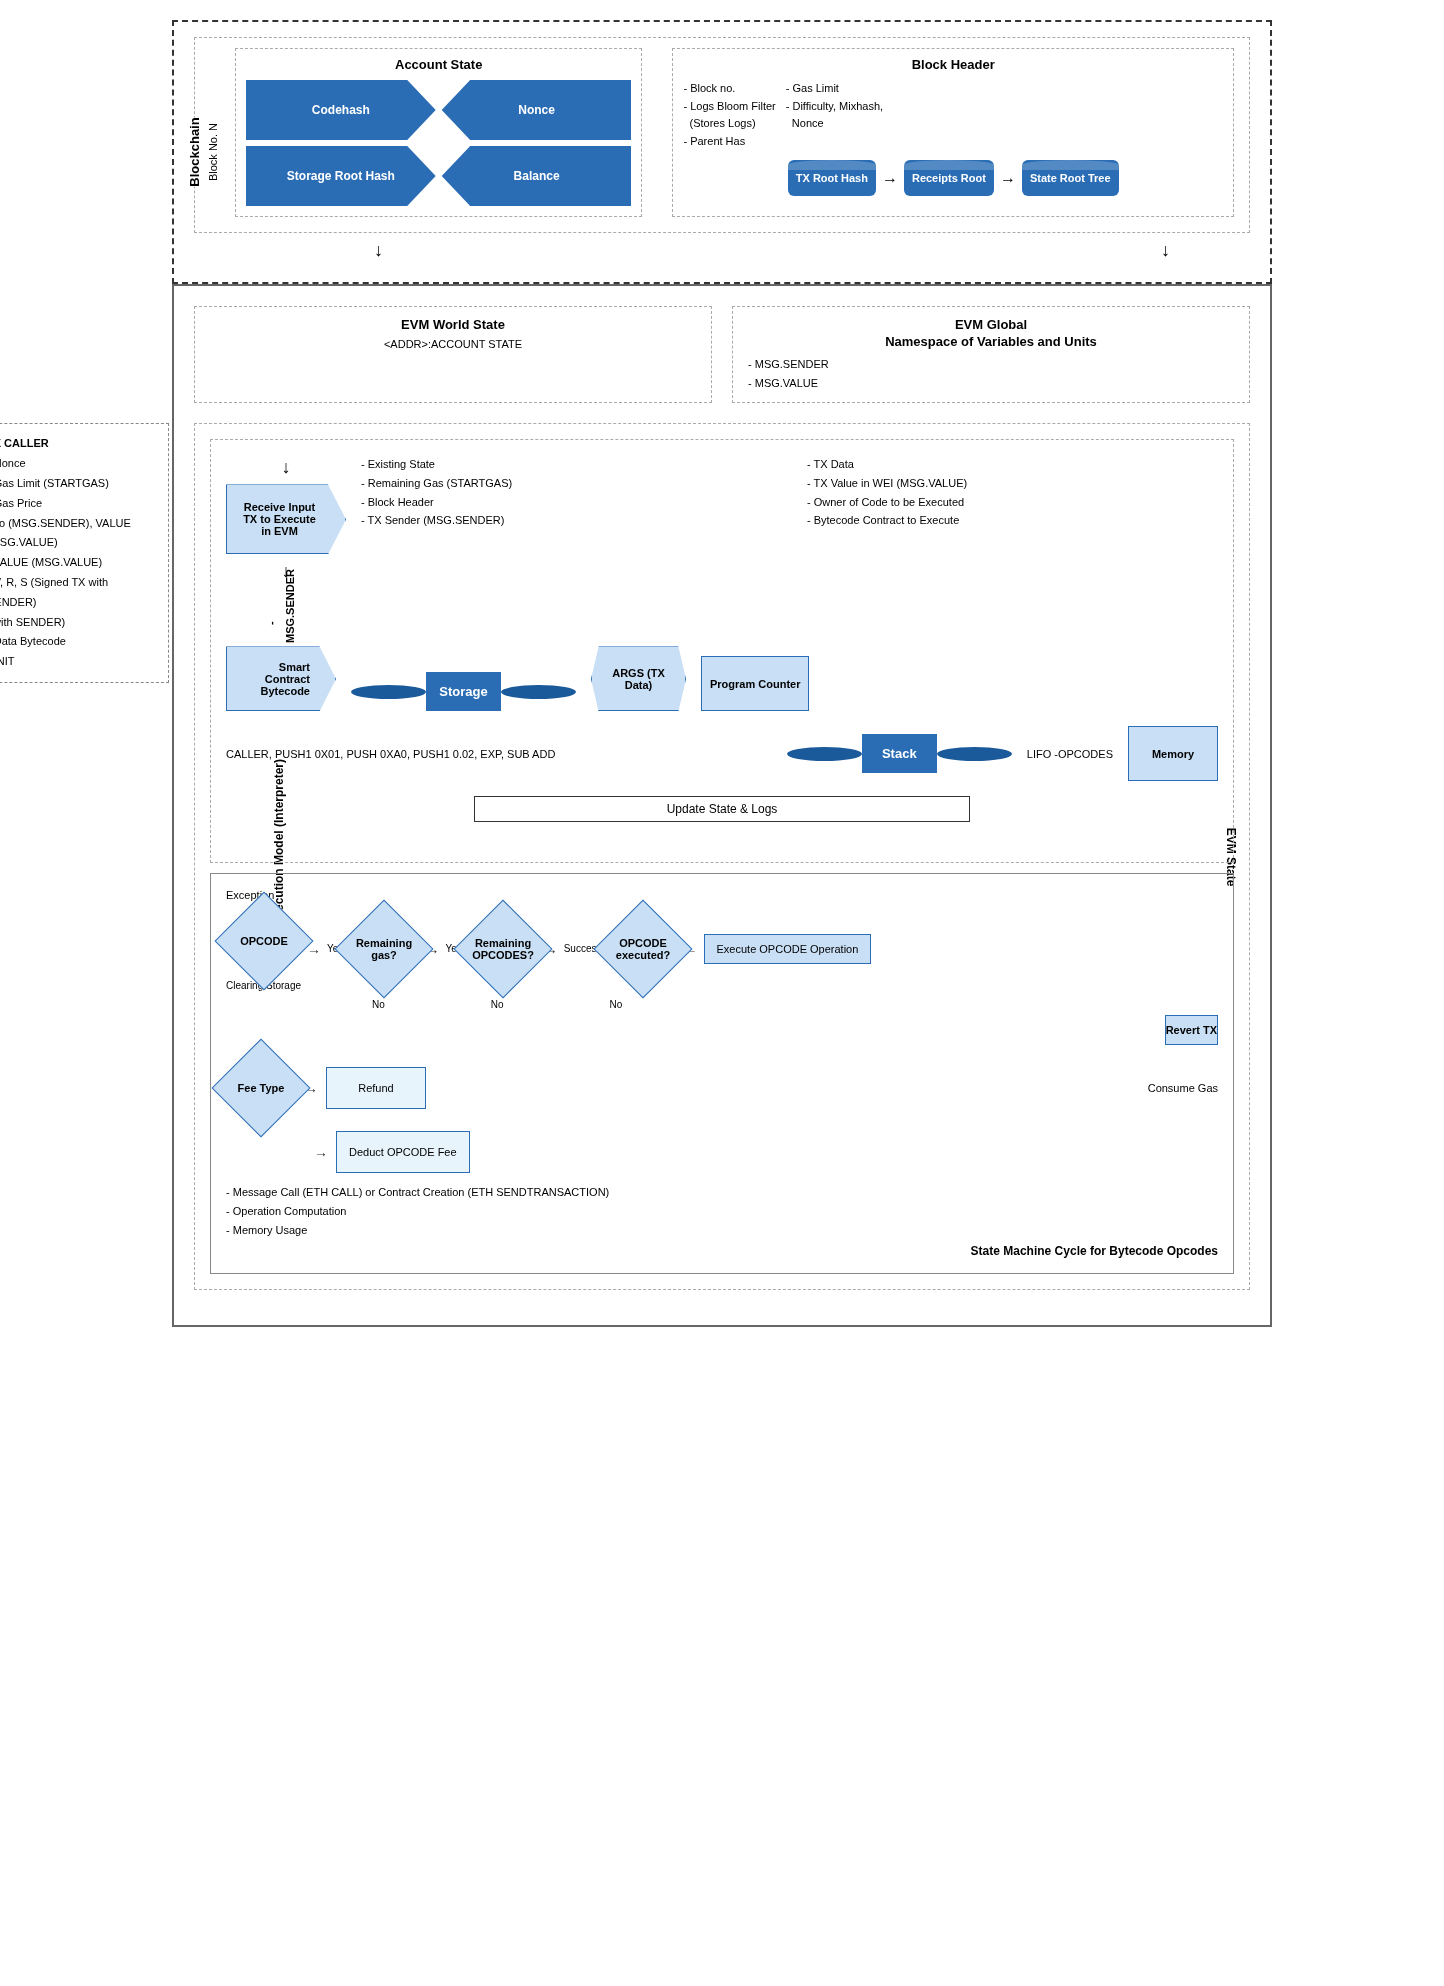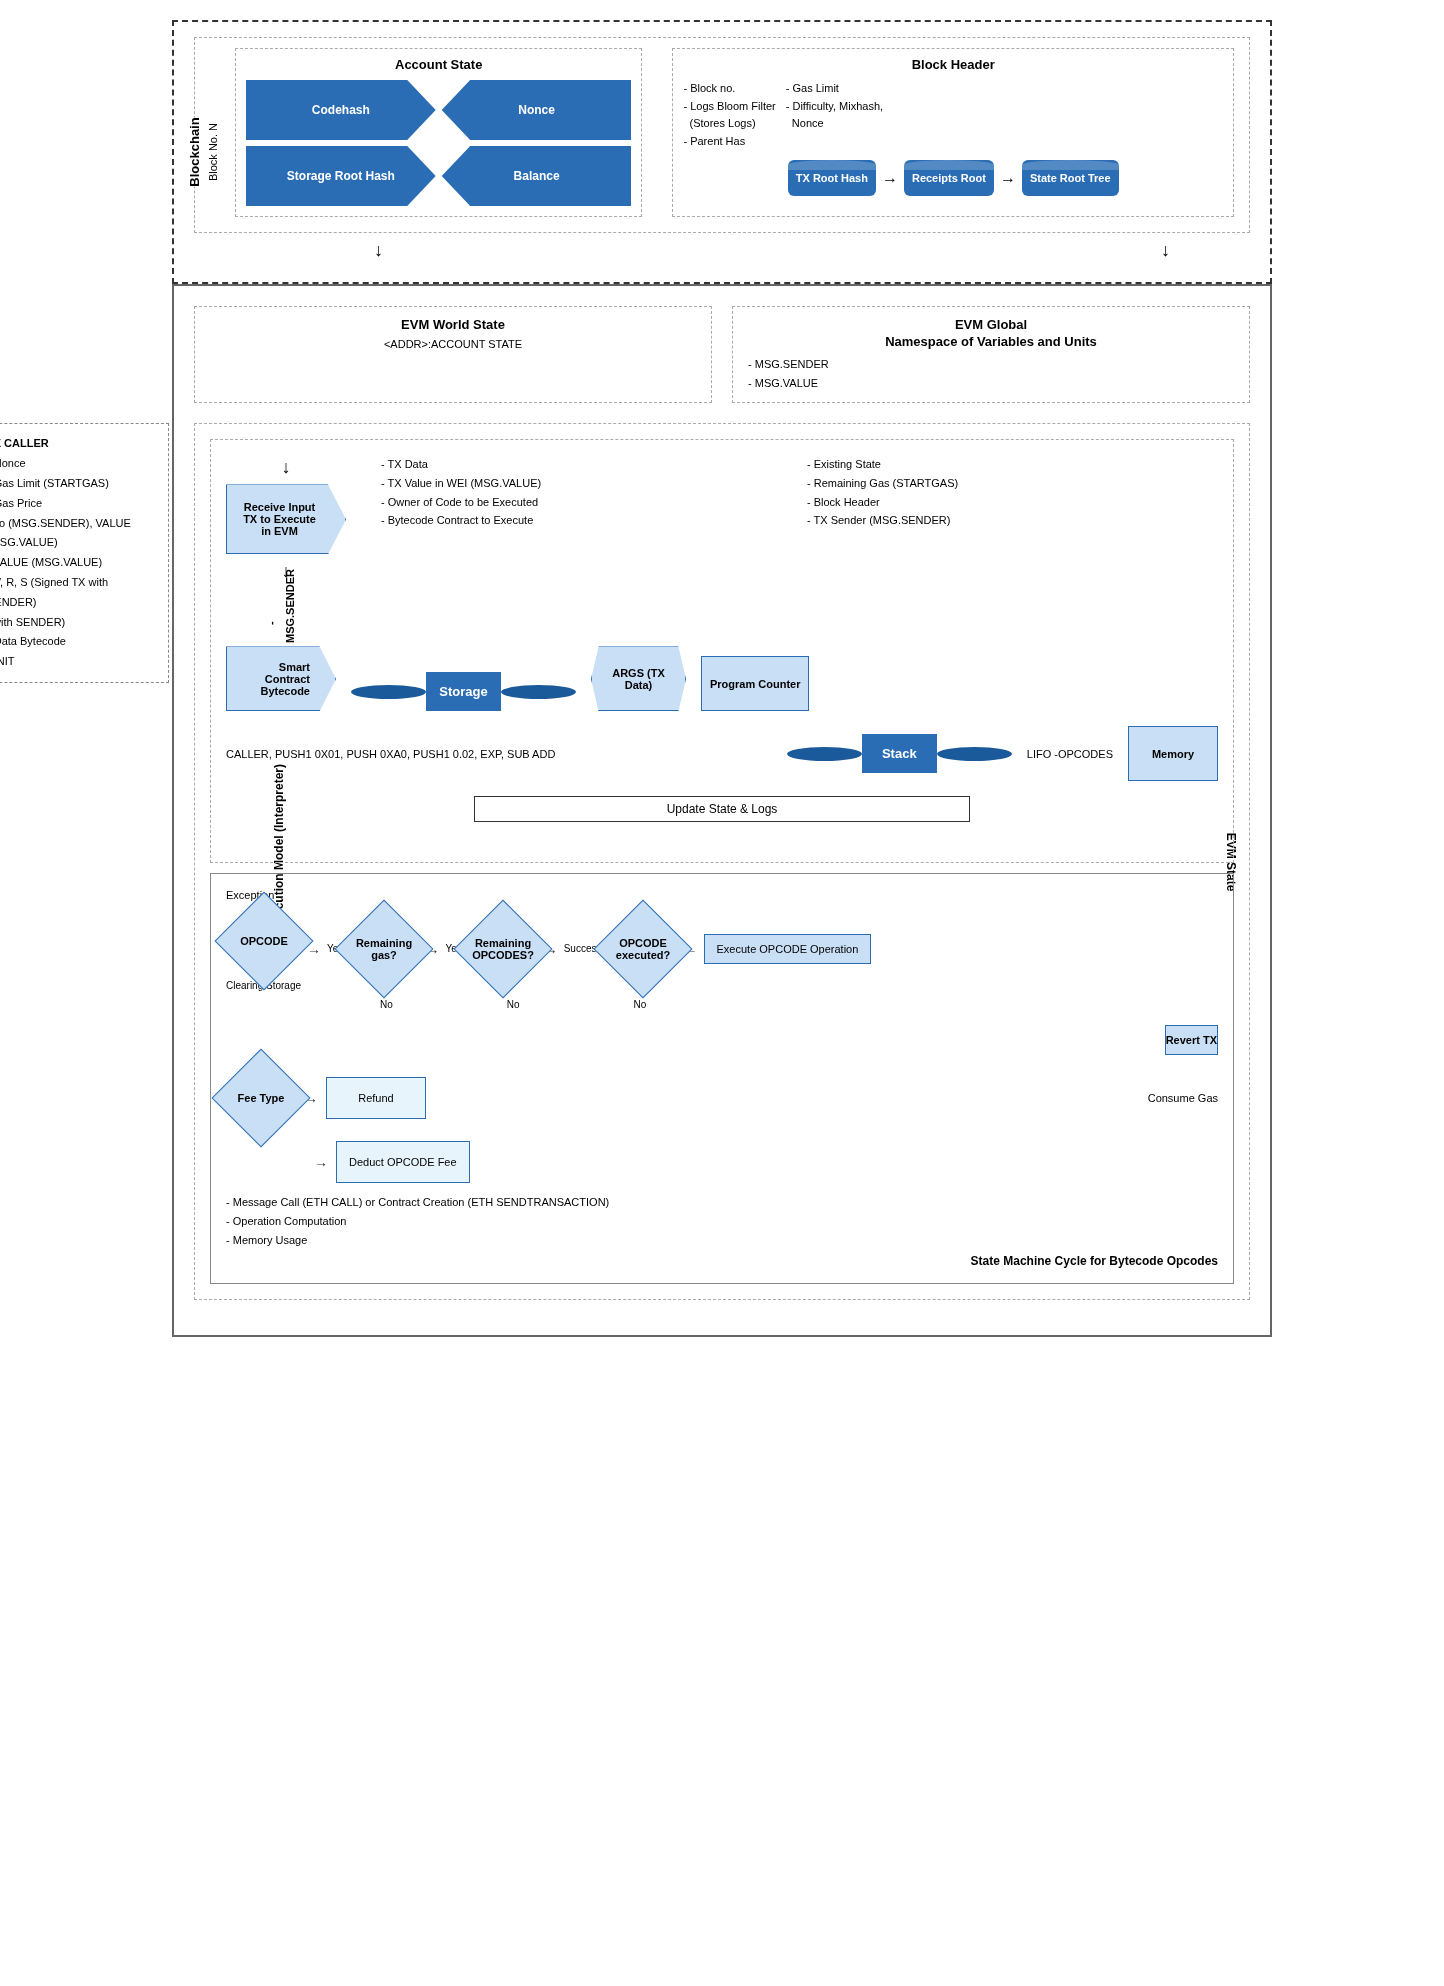--- a/index.html
+++ b/index.html
@@ -546,31 +546,31 @@
         <div class="evm-state-inner">
 
           <div class="top-flow-row">
             <div class="tx-input-area">
               <div class="arrow-down">↓</div>
               <div class="receive-tx-box">
                 <span>Receive Input TX to Execute in EVM</span>
               </div>
               <div class="arrow-down">↓</div>
             </div>
+            <div class="tx-info-text">
+              <div>- Existing State</div>
+              <div>- Remaining Gas (STARTGAS)</div>
+              <div>- Block Header</div>
+              <div>- TX Sender (MSG.SENDER)</div>
+            </div>
             <div class="tx-info-text right">
               <div>- TX Data</div>
               <div>- TX Value in WEI (MSG.VALUE)</div>
               <div>- Owner of Code to be Executed</div>
               <div>- Bytecode Contract to Execute</div>
-            </div>
-            <div class="tx-info-text">
-              <div>- Existing State</div>
-              <div>- Remaining Gas (STARTGAS)</div>
-              <div>- Block Header</div>
-              <div>- TX Sender (MSG.SENDER)</div>
             </div>
           </div>
 
           <div style="display:flex; gap:15px; align-items:flex-end; margin-bottom:15px;">
             <div style="display:flex; flex-direction:column; align-items:center; gap:3px;">
               <div class="small-text font-bold" style="writing-mode:vertical-rl; transform:rotate(180deg); height:40px; text-align:center;">- MSG.SENDER</div>
               <div class="smart-contract-box">
                 <span>Smart Contract Bytecode</span>
               </div>
             </div>
@@ -656,21 +656,21 @@
             </div>
 
             <div class="flow-arrow">←</div>
 
             <div class="flow-box">
               <span>Execute OPCODE Operation</span>
             </div>
 
           </div>
 
-          <div style="display:flex; gap:14px; margin-bottom:15px; margin-left:80px; font-size:10px;">
+          <div style="display:flex; gap:6px; margin-bottom:5px; margin-left:80px; font-size:10px;">
             <div style="margin-left:0px;"></div>
             <div style="margin-left:60px;">No</div>
             <div style="margin-left:100px;">No</div>
             <div style="margin-left:100px;">No</div>
           </div>
 
           <div style="display:flex; justify-content:flex-end; margin-bottom:8px;">
             <div class="revert-tx-box">Revert TX</div>
           </div>
 

